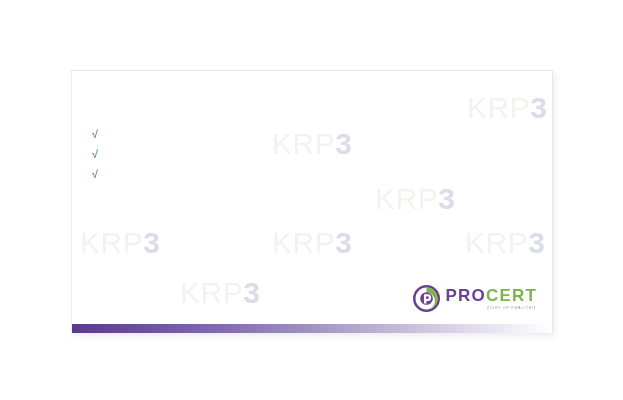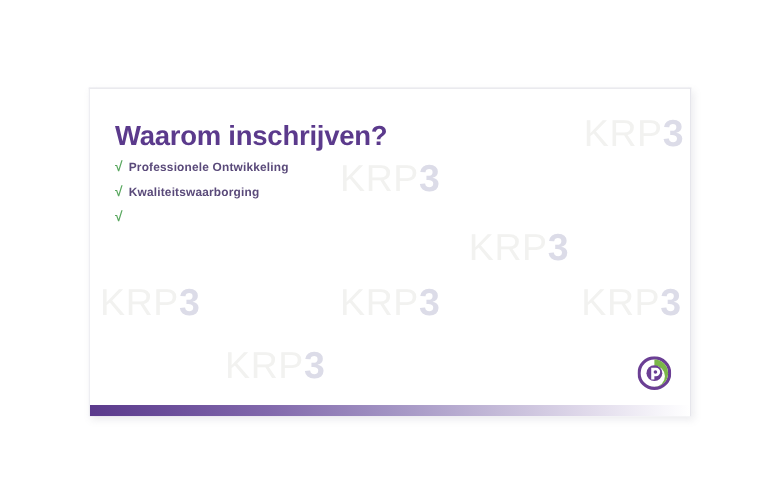--- a/index.html
+++ b/index.html
@@ -163,40 +163,41 @@
   <div class="watermark-layer">
     <div class="wm" style="left: 395px; top: 22px; font-size: 30px;"><span class="wm-krp">KRP</span><span class="wm-3">3</span></div>
     <div class="wm" style="left: 200px; top: 58px; font-size: 30px;"><span class="wm-krp">KRP</span><span class="wm-3">3</span></div>
     <div class="wm" style="left: 303px; top: 113px; font-size: 30px;"><span class="wm-krp">KRP</span><span class="wm-3">3</span></div>
     <div class="wm" style="left: 8px; top: 157px; font-size: 30px;"><span class="wm-krp">KRP</span><span class="wm-3">3</span></div>
     <div class="wm" style="left: 200px; top: 157px; font-size: 30px;"><span class="wm-krp">KRP</span><span class="wm-3">3</span></div>
     <div class="wm" style="left: 393px; top: 157px; font-size: 30px;"><span class="wm-krp">KRP</span><span class="wm-3">3</span></div>
     <div class="wm" style="left: 108px; top: 207px; font-size: 30px;"><span class="wm-krp">KRP</span><span class="wm-3">3</span></div>
   </div>
 
-  <div class="title">Waarom inschrijven?</div>
 
   <div class="bullets">
     <div class="bullet">
       <span class="check">√</span>
-      <span class="bullet-text">Professionele Ontwikkeling</span>
     </div>
     <div class="bullet">
       <span class="check">√</span>
-      <span class="bullet-text">Kwaliteitswaarborging</span>
     </div>
     <div class="bullet spaced">
       <span class="check">√</span>
     </div>
   </div>
 
   <div class="logo">
     <svg class="logo-mark" viewBox="0 0 64 64">
       <circle cx="32" cy="32" r="29" fill="none" stroke="#6b3f94" stroke-width="6"></circle>
       <path d="M32 6 A26 26 0 0 1 32 58 A20 20 0 0 0 32 18 Z" fill="#7ab648"></path>
       <circle cx="32" cy="32" r="15" fill="#6b3f94"></circle>
       <path d="M26 22 h9 a8 8 0 0 1 0 16 h-3 v6 h-6 z" fill="#ffffff"></path>
       <circle cx="34" cy="30" r="3.4" fill="#6b3f94"></circle>
     </svg>
+    <div class="logo-text">
+      <div class="logo-word"><span class="logo-pro">PRO</span><span class="logo-cert">CERT</span></div>
+      <div class="logo-tag">ZICHT OP KWALITEIT</div>
+    </div>
   </div>
 
   <div class="bottom-bar"></div>
 </div>
 
 </body></html>

